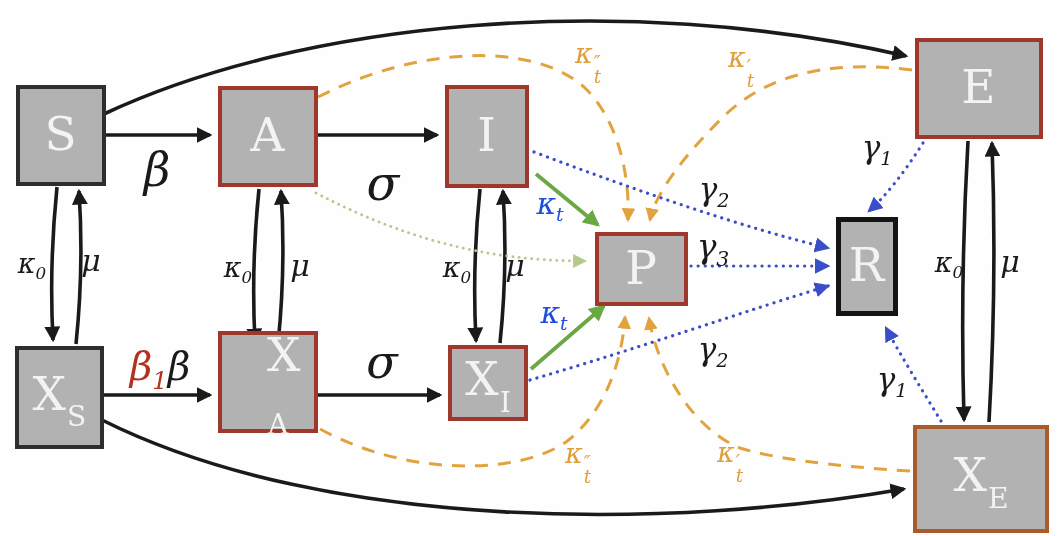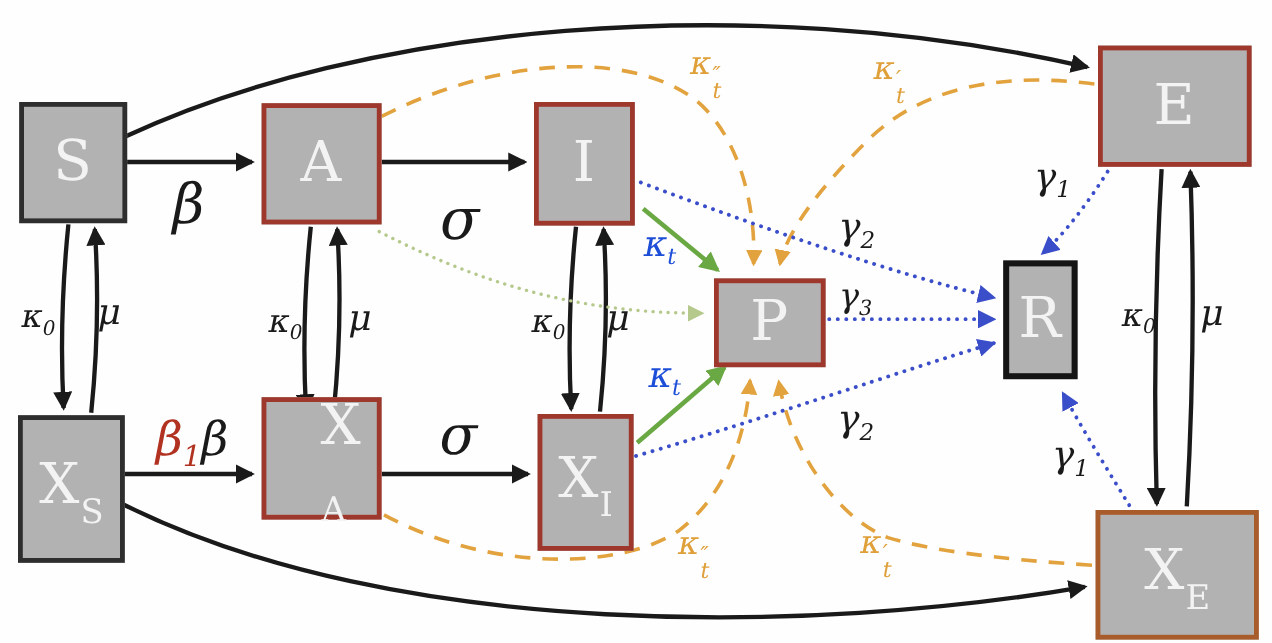--- a/index.html
+++ b/index.html
@@ -109,27 +109,27 @@
   </div>
   <div class="node" style="left:915px;top:38px;width:128px;height:101px;">
     <span class="nl"><span>E</span><sub></sub></span>
   </div>
   <div class="node" style="left:595px;top:232px;width:93px;height:74px;">
     <span class="nl"><span>P</span><sub></sub></span>
   </div>
   <div class="node node-black" style="left:836px;top:217px;width:62px;height:99px;">
     <span class="nl"><span>R</span><sub></sub></span>
   </div>
-  <div class="node node-dark" style="left:15px;top:346px;width:89px;height:123px;">
+  <div class="node node-dark" style="left:15px;top:346px;width:89px;height:103px;">
     <span class="nl"><span>X</span><sub>S</sub></span>
   </div>
   <div class="node" style="left:218px;top:331px;width:100px;height:102px;padding-left:45px;">
     <span class="nl"><span>X</span><sub>A</sub></span>
   </div>
-  <div class="node" style="left:448px;top:345px;width:80px;height:114px;">
+  <div class="node" style="left:448px;top:345px;width:80px;height:76px;">
     <span class="nl"><span>X</span><sub>I</sub></span>
   </div>
   <div class="node node-brown" style="left:913px;top:425px;width:136px;height:108px;">
     <span class="nl"><span>X</span><sub>E</sub></span>
   </div>
 
   <div class="lbl" style="left:157px;top:170px;font-size:46px;">
     <span>β</span>
   </div>
   <div class="lbl" style="left:383px;top:183px;font-size:48px;">
@@ -195,21 +195,21 @@
   <div class="lbl c-orange" style="left:730px;top:461px;font-size:27px;">
     <span>κ</span><span class="ks">
         <span>′</span>
         <span>t</span>
       </span>
   </div>
 
   <div class="lbl" style="left:714px;top:192px;font-size:31px;">
     <span>γ</span><sub>2</sub>
   </div>
-  <div class="lbl" style="left:713px;top:250px;font-size:28px;">
+  <div class="lbl" style="left:713px;top:250px;font-size:33px;">
     <span>γ</span><sub>3</sub>
   </div>
   <div class="lbl" style="left:713px;top:352px;font-size:31px;">
     <span>γ</span><sub>2</sub>
   </div>
   <div class="lbl" style="left:877px;top:150px;font-size:31px;">
     <span>γ</span><sub>1</sub>
   </div>
   <div class="lbl" style="left:892px;top:382px;font-size:31px;">
     <span>γ</span><sub>1</sub>

